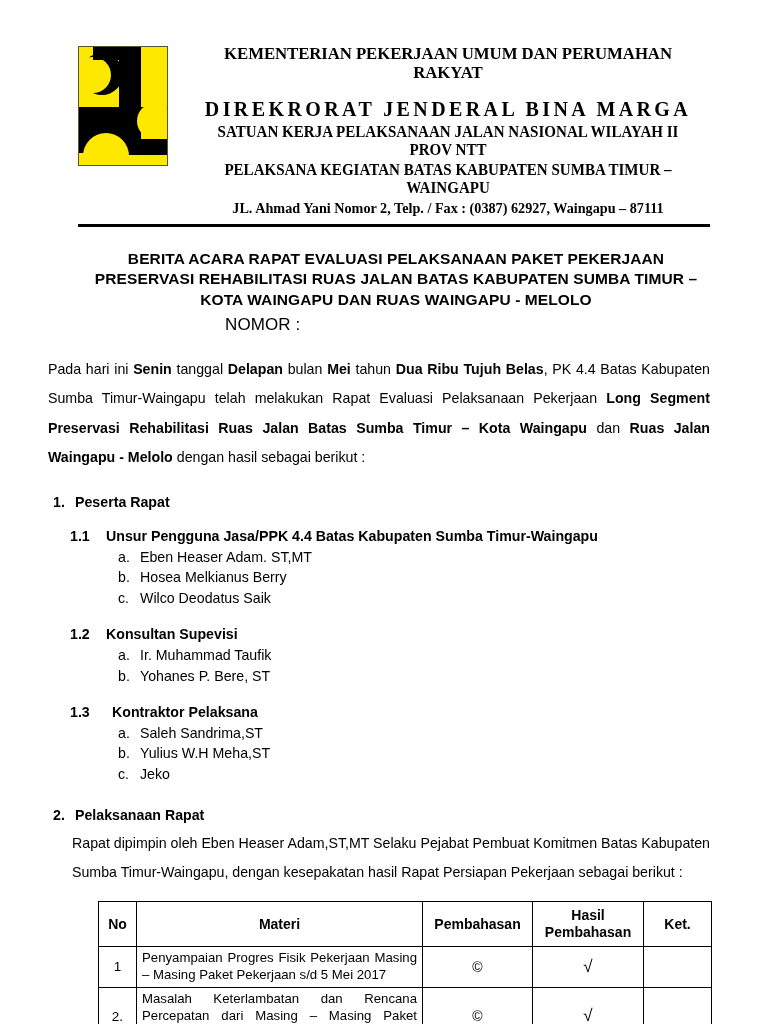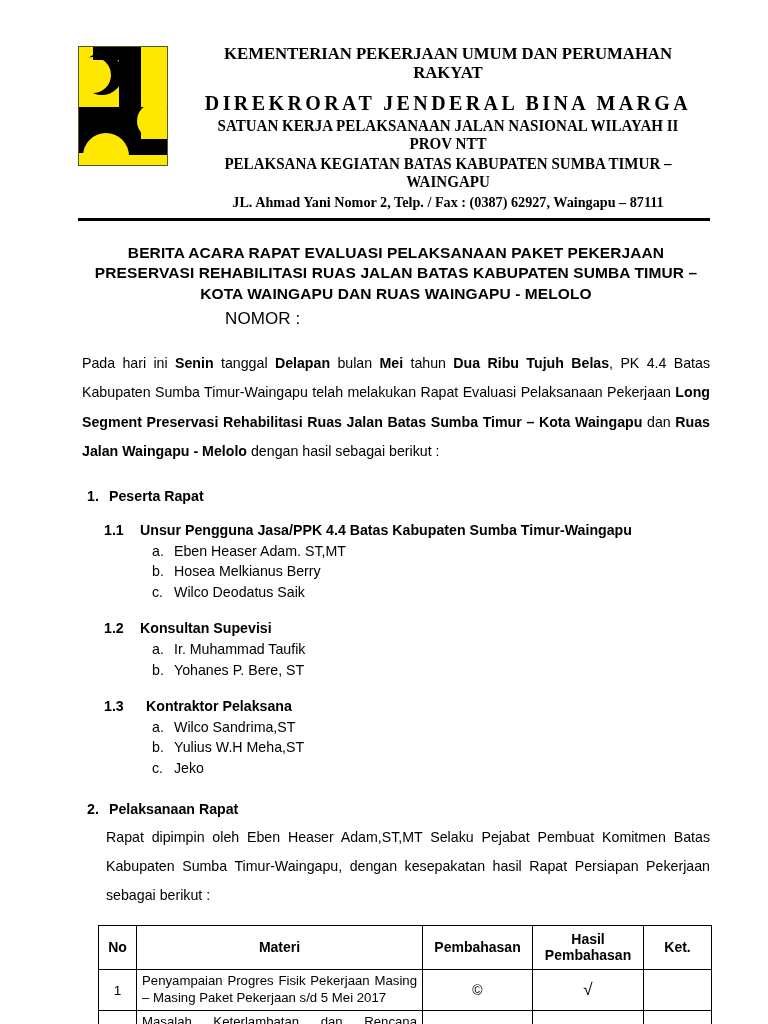--- a/index.html
+++ b/index.html
@@ -127,21 +127,21 @@
     font-size: 17.5px;
     font-weight: bold;
     letter-spacing: -0.1px;
     transform: scaleX(0.96);
     transform-origin: center;
   }
   .lh-l2 {
     font-size: 20px;
     font-weight: bold;
     letter-spacing: 3.4px;
-    margin-top: 11px;
+    margin-top: 17px;
   }
   .lh-l3 {
     font-size: 16.2px;
     font-weight: bold;
     margin-top: 4px;
     transform: scaleX(0.93);
     transform-origin: center;
   }
   .lh-l4 {
     font-size: 16.2px;
@@ -172,21 +172,21 @@
   .nomor {
     font-weight: normal;
     font-size: 17px;
     margin-top: 4px;
     text-align: left;
     padding-left: 143px;
   }
 
   
   .body-wrap {
-    margin: 0 58px 0 82px;
+    margin: 0 58px 0 48px;
   }
   .para {
     text-align: justify;
     font-size: 14.2px;
     line-height: 2.06;
     margin-top: 18px;
   }
   .para b { font-weight: bold; }
 
   .section {
@@ -352,21 +352,21 @@
         </div>
       </div>
 
       <div class="sub-group">
         <div class="sub-row wide">
           <span class="sub-num">1.3</span>
           <span>Kontraktor Pelaksana</span>
         </div>
         <div class="item-row">
           <span class="item-letter">a.</span>
-          <span>Wilco Sandrima,ST</span>
+          <span>Saleh Sandrima,ST</span>
         </div>
         <div class="item-row">
           <span class="item-letter">b.</span>
           <span>Yulius W.H Meha,ST</span>
         </div>
         <div class="item-row">
           <span class="item-letter">c.</span>
           <span>Jeko</span>
         </div>
       </div>

